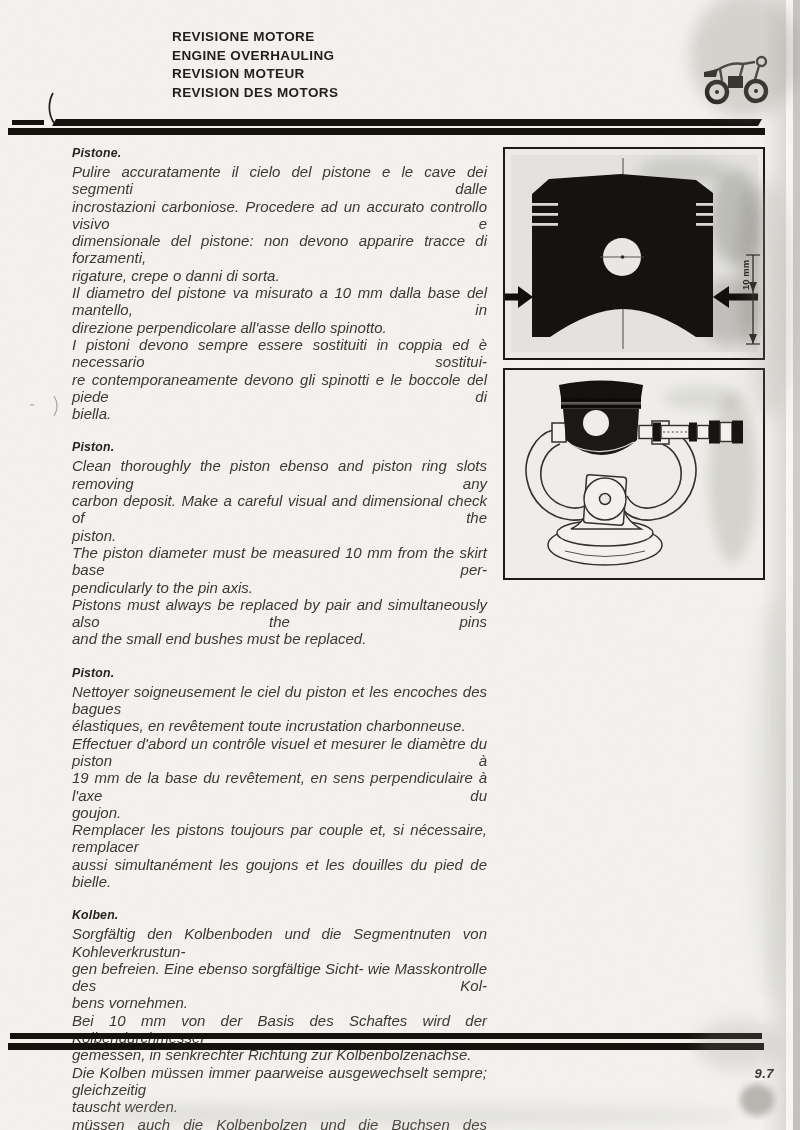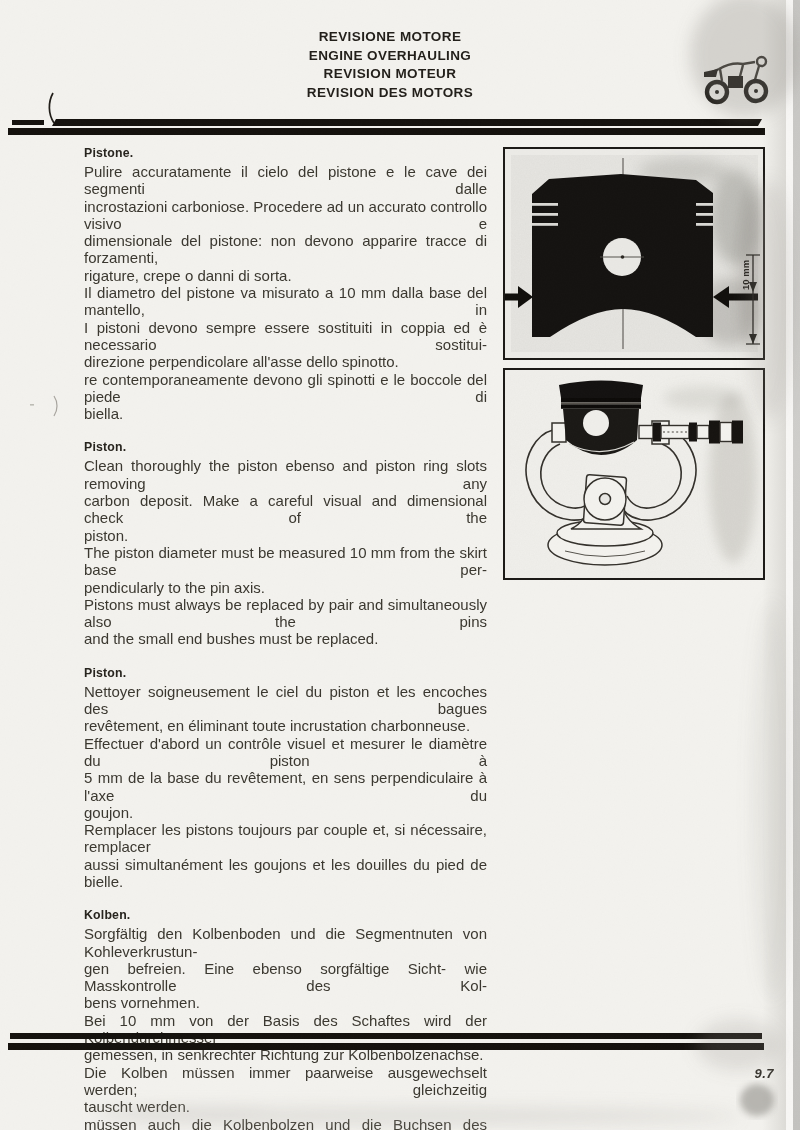--- a/index.html
+++ b/index.html
@@ -4,37 +4,37 @@
 <style>
   html,body{margin:0;padding:0;background:#888;}
   .page{
     position:relative; width:800px; height:1130px; overflow:hidden;
     background:#f3f2ee;
     font-family:"Liberation Sans", sans-serif;
     color:#39362f;
   }
   
   .header-title{
-    position:absolute; left:160px; top:28px; width:460px;
-    text-align:center; font-weight:bold; font-size:13.5px; line-height:18.5px;
+    position:absolute; left:172px; top:28px; width:460px;
+    font-weight:bold; font-size:13.5px; line-height:18.5px;
     letter-spacing:.4px; color:#211e19;
   }
   .moto-icon{position:absolute; left:697px; top:47px;}
   
   .bar{position:absolute; background:#14110d;}
   .bar-t1a{left:12px; top:119.5px; width:32px; height:5.5px;}
   .bar-t1b{left:56px; top:119px; width:706px; height:6.5px; transform:skewX(-30deg);transform-origin:left top;}
   .bar-t2 {left:8px;  top:128px; width:757px; height:6.5px;}
   .bar-b1 {left:10px; top:1033px; width:752px; height:5.5px;}
   .bar-b2 {left:8px;  top:1043px; width:756px; height:6.5px;}
   .pen-mark{position:absolute; left:40px; top:90px;}
   .margin-mark{position:absolute; left:24px; top:392px;}
   
   .text-col{position:absolute; left:72px; top:146px; width:415px;}
-  .sec{margin:0 0 18px 12px;}
+  .sec{margin:0 0 18px 0;font-style:italic;}
   .sec h3{
     margin:0 0 3px 0; font-size:12.3px; font-weight:bold; color:#26231d;
     letter-spacing:.2px;
   }
   .sec .body{font-size:15px; line-height:17.3px; color:#3a372f;}
   .tline{display:block; text-align:justify; text-align-last:justify;}
   .tlast{text-align-last:left;}
   
   .fig1{position:absolute; left:503px; top:147px; width:262px; height:213px;}
   .fig2{position:absolute; left:503px; top:368px; width:262px; height:212px;}
@@ -96,59 +96,59 @@
 
   <main class="text-col">
     <section class="sec">
       <h3>Pistone.</h3>
       <div class="body">
           <span class="tline">Pulire accuratamente il cielo del pistone e le cave dei segmenti dalle</span>
           <span class="tline">incrostazioni carboniose. Procedere ad un accurato controllo visivo e</span>
           <span class="tline">dimensionale del pistone: non devono apparire tracce di forzamenti,</span>
           <span class="tline tlast">rigature, crepe o danni di sorta.</span>
           <span class="tline">Il diametro del pistone va misurato a 10 mm dalla base del mantello, in</span>
+          <span class="tline tlast">direzione perpendicolare all'asse dello spinotto.</span>
           <span class="tline">I pistoni devono sempre essere sostituiti in coppia ed è necessario sostitui-</span>
-          <span class="tline tlast">direzione perpendicolare all'asse dello spinotto.</span>
           <span class="tline">re contemporaneamente devono gli spinotti e le boccole del piede di</span>
           <span class="tline tlast">biella.</span>
         </div>
     </section>
     <section class="sec">
       <h3>Piston.</h3>
       <div class="body">
           <span class="tline">Clean thoroughly the piston ebenso and piston ring slots removing any</span>
           <span class="tline">carbon deposit. Make a careful visual and dimensional check of the</span>
           <span class="tline tlast">piston.</span>
           <span class="tline">The piston diameter must be measured 10 mm from the skirt base per-</span>
           <span class="tline tlast">pendicularly to the pin axis.</span>
           <span class="tline">Pistons must always be replaced by pair and simultaneously also the pins</span>
           <span class="tline tlast">and the small end bushes must be replaced.</span>
         </div>
     </section>
     <section class="sec">
       <h3>Piston.</h3>
       <div class="body">
           <span class="tline">Nettoyer soigneusement le ciel du piston et les encoches des bagues</span>
-          <span class="tline tlast">revêtement, en éliminant toute incrustation charbonneuse.</span>
+          <span class="tline tlast">élastiques, en revêtement toute incrustation charbonneuse.</span>
           <span class="tline">Effectuer d'abord un contrôle visuel et mesurer le diamètre du piston à</span>
-          <span class="tline">5 mm de la base du revêtement, en sens perpendiculaire à l'axe du</span>
+          <span class="tline">19 mm de la base du revêtement, en sens perpendiculaire à l'axe du</span>
           <span class="tline tlast">goujon.</span>
           <span class="tline">Remplacer les pistons toujours par couple et, si nécessaire, remplacer</span>
           <span class="tline tlast">aussi simultanément les goujons et les douilles du pied de bielle.</span>
         </div>
     </section>
     <section class="sec">
       <h3>Kolben.</h3>
       <div class="body">
           <span class="tline">Sorgfältig den Kolbenboden und die Segmentnuten von Kohleverkrustun-</span>
           <span class="tline">gen befreien. Eine ebenso sorgfältige Sicht- wie Masskontrolle des Kol-</span>
           <span class="tline tlast">bens vornehmen.</span>
           <span class="tline">Bei 10 mm von der Basis des Schaftes wird der Kolbendurchmesser</span>
           <span class="tline tlast">gemessen, in senkrechter Richtung zur Kolbenbolzenachse.</span>
-          <span class="tline">Die Kolben müssen immer paarweise ausgewechselt werden; gleichzeitig</span>
+          <span class="tline">Die Kolben müssen immer paarweise ausgewechselt sempre; gleichzeitig</span>
           <span class="tline tlast">tauscht werden.</span>
           <span class="tline">müssen auch die Kolbenbolzen und die Buchsen des Pleuelkopfes ausge-</span>
         </div>
     </section>
   </main>
 
   <figure class="fig1">
     <svg width="262" height="213" viewBox="0 0 262 213">
       <defs>
         <filter id="blurA">

